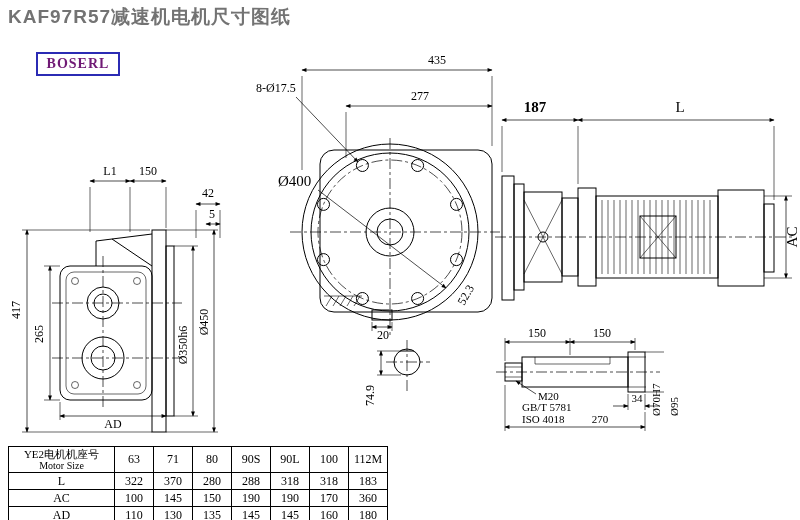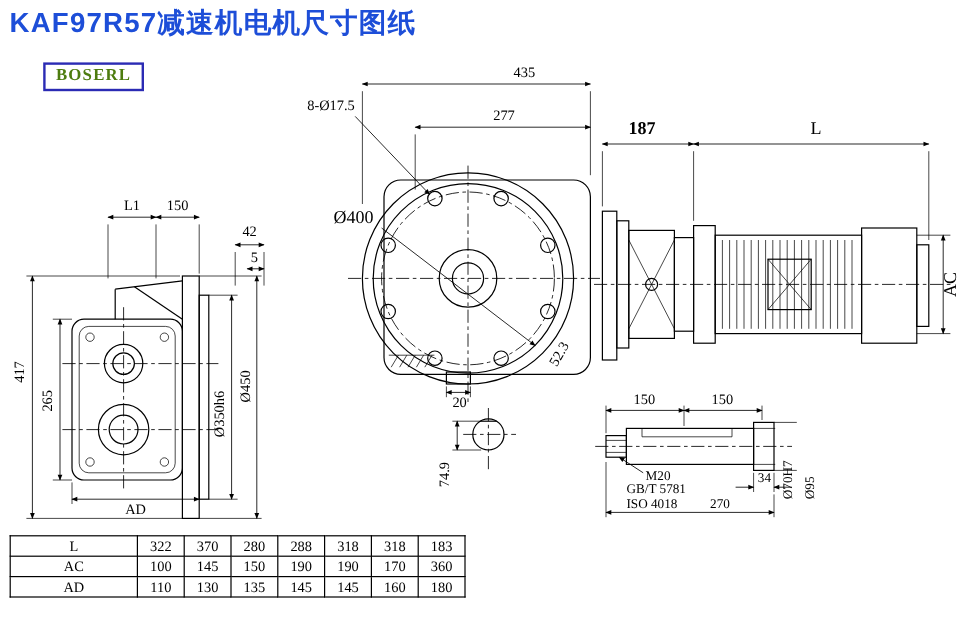--- a/index.html
+++ b/index.html
@@ -1,23 +1,23 @@
 <!DOCTYPE html>
 <html><head>
 <meta charset="utf-8">
 <style>
   * { margin:0; padding:0; box-sizing:border-box; }
   html,body { width:800px; height:520px; overflow:hidden; background:#fff;
               font-family:"Liberation Sans", sans-serif; position:relative; }
-  .title { position:absolute; left:8px; top:4px; font-size:23px; font-weight:bold;
-           color:#1d4ed8; letter-spacing:1px; white-space:nowrap; }
+  .title { position:absolute; left:8px; top:4px; font-size:19px; font-weight:bold;
+           color:#737373; letter-spacing:1px; white-space:nowrap; }
   .logo { position:absolute; left:36px; top:52px; width:84px; height:24px;
           border:2px solid #2b2bb4; display:flex; align-items:center; justify-content:center; background:#fff; }
   .logo span { font-family:"Liberation Serif", serif; font-size:14px; font-weight:bold;
-               color:#4d7c0f; letter-spacing:1px; }
+               color:#701a75; letter-spacing:1px; }
   svg.drawing { position:absolute; left:0; top:0; }
 
   
   .ln   { stroke:#000; stroke-width:1;  fill:none; }
   .thin { stroke:#000; stroke-width:.6; fill:none; }
   .cl   { stroke:#000; stroke-width:.7; fill:none; stroke-dasharray:11 3 3 3; }
   .dim  { stroke:#000; stroke-width:.7; fill:none; }
   .ext  { stroke:#000; stroke-width:.6; fill:none; }
   svg text { fill:#000; font-family:"Liberation Serif", serif; font-size:12px; }
   .mid { text-anchor:middle; }
@@ -247,20 +247,33 @@
     <col style="width:106px">
       <col style="width:39px">
       <col style="width:39px">
       <col style="width:39px">
     <col style="width:39px">
       <col style="width:39px">
       <col style="width:39px">
       <col style="width:39px">
   </colgroup>
   <tbody>
+      <tr>
+    <td class="hdr">
+      <div class="cn">YE2电机机座号</div>
+      <div class="en">Motor Size</div>
+    </td>
+    <td class="hdr">63</td>
+    <td class="hdr">71</td>
+    <td class="hdr">80</td>
+    <td class="hdr">90S</td>
+    <td class="hdr">90L</td>
+    <td class="hdr">100</td>
+    <td class="hdr">112M</td>
+  </tr>
   <tr>
     <td>L</td>
     <td>322</td>
     <td>370</td>
     <td>280</td>
     <td>288</td>
     <td>318</td>
     <td>318</td>
     <td>183</td>
   </tr>

